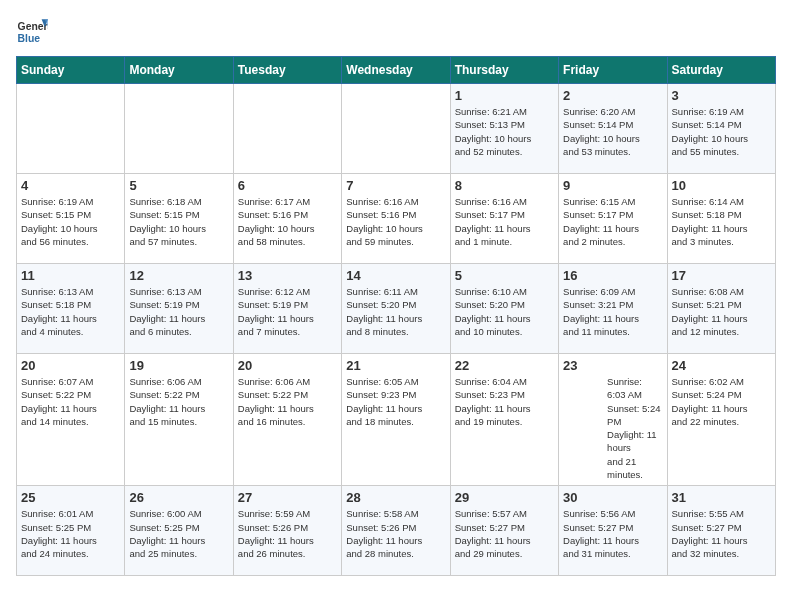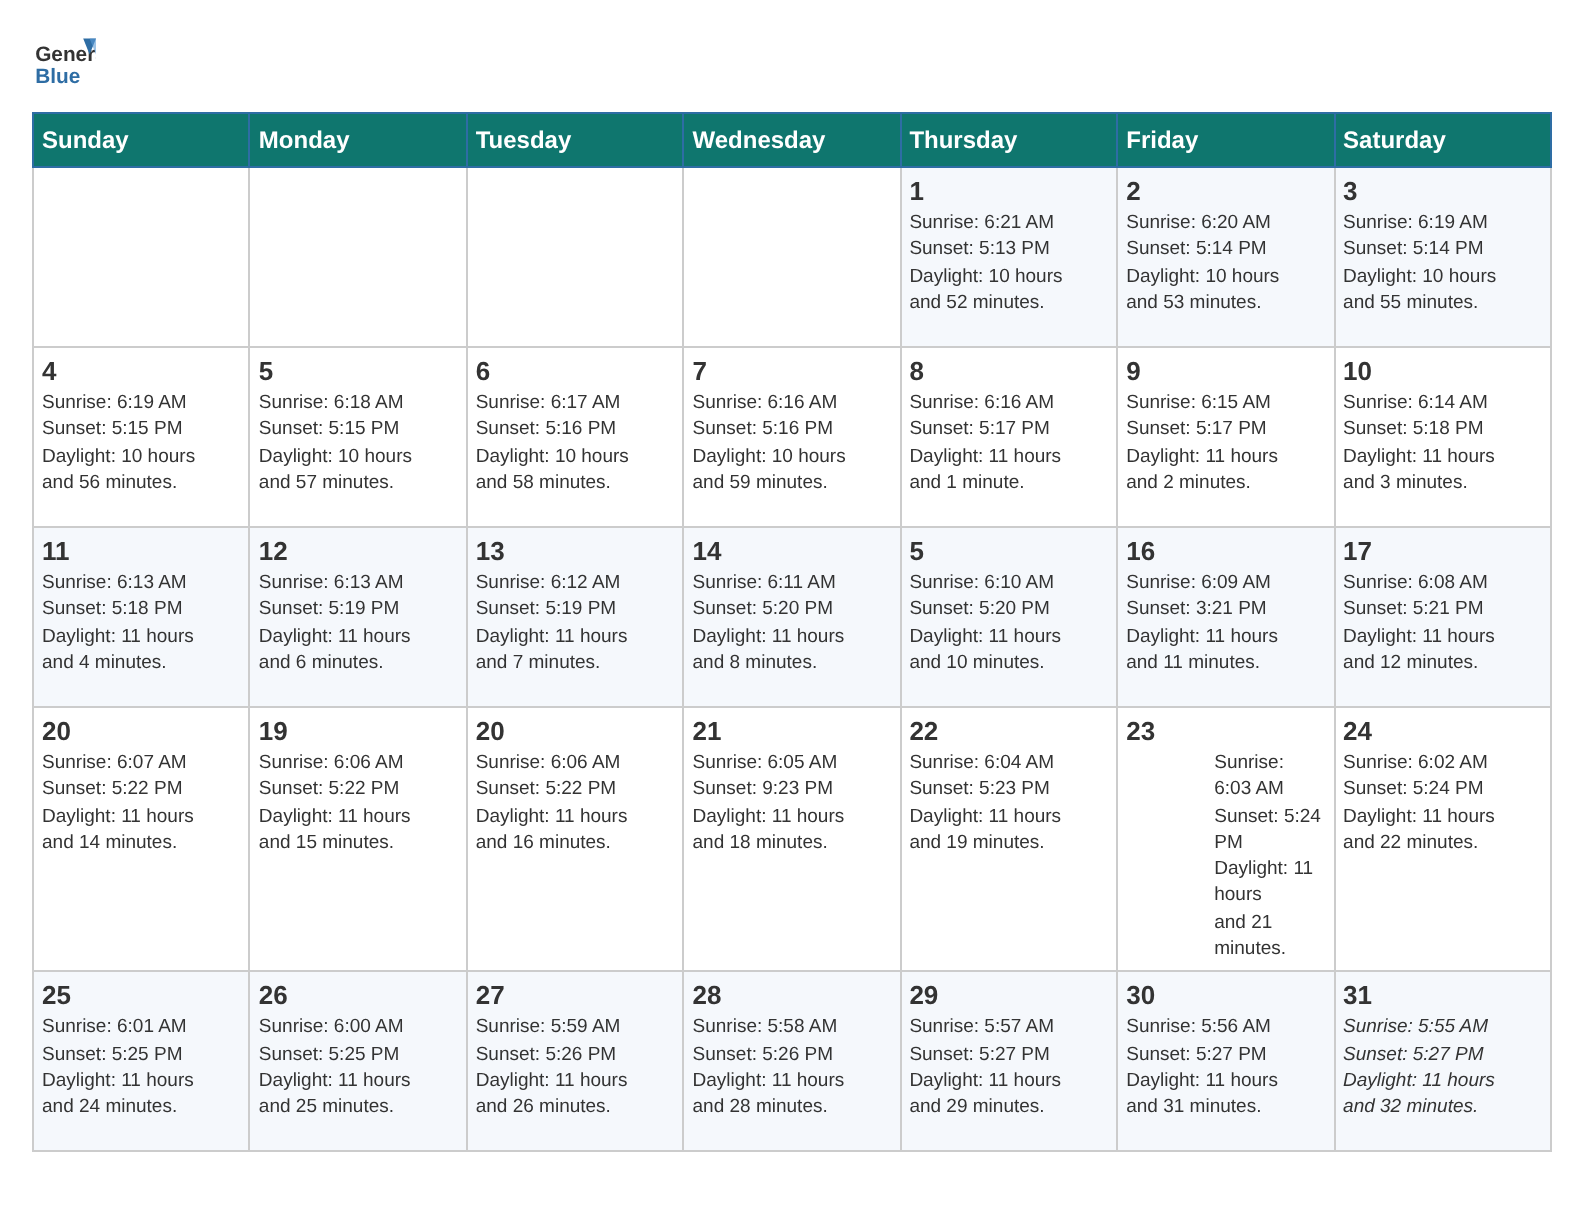--- a/index.html
+++ b/index.html
@@ -326,20 +326,20 @@
         </td>
         <td>
           <div class="day-num">30</div>
           <div class="day-info" style="white-space: pre-line;">Sunrise: 5:56 AM
 Sunset: 5:27 PM
 Daylight: 11 hours
 and 31 minutes.</div>
         </td>
         <td>
           <div class="day-num">31</div>
-          <div class="day-info" style="white-space: pre-line; font-style: italic;">Sunrise: 5:55 AM
+          <div class="day-info" style="white-space: pre-line;">Sunrise: 5:55 AM
 Sunset: 5:27 PM
 Daylight: 11 hours
 and 32 minutes.</div>
         </td>
       </tr>
     </tbody>
 </table>
 
 </body></html>

